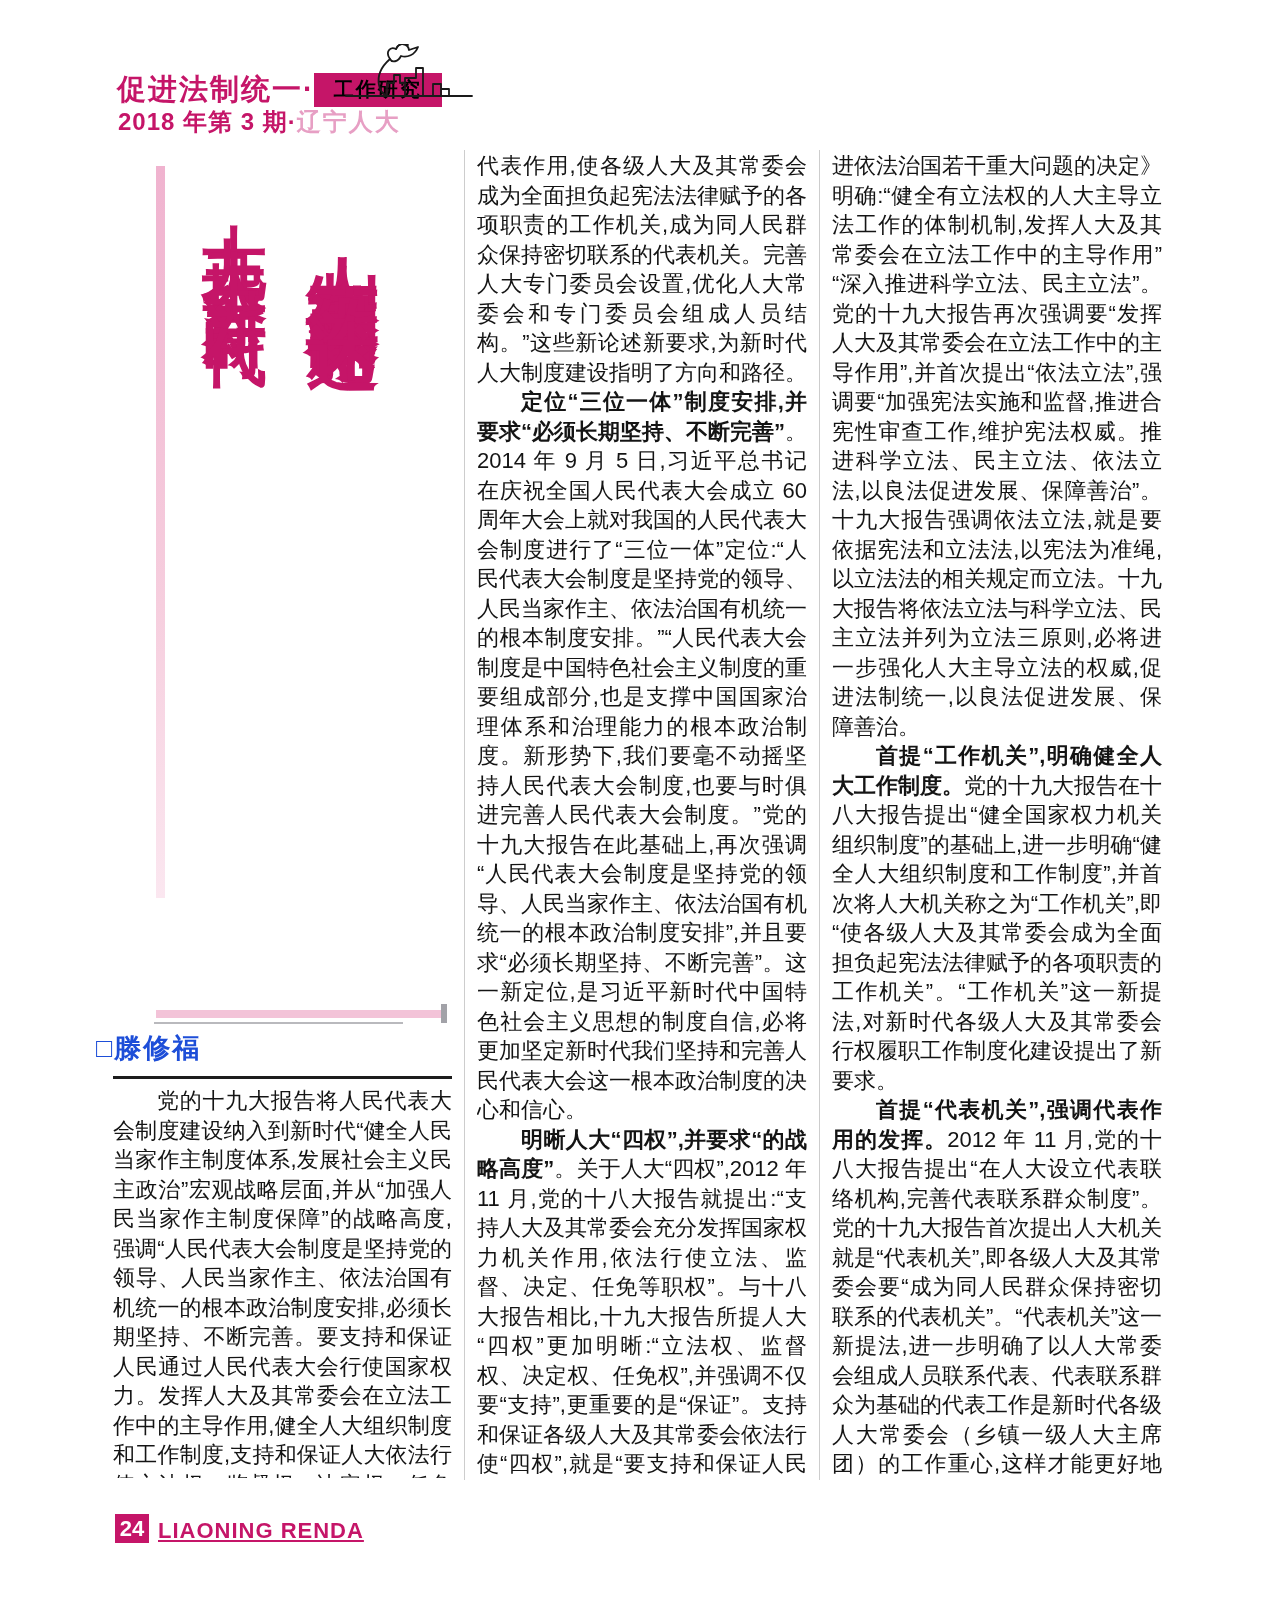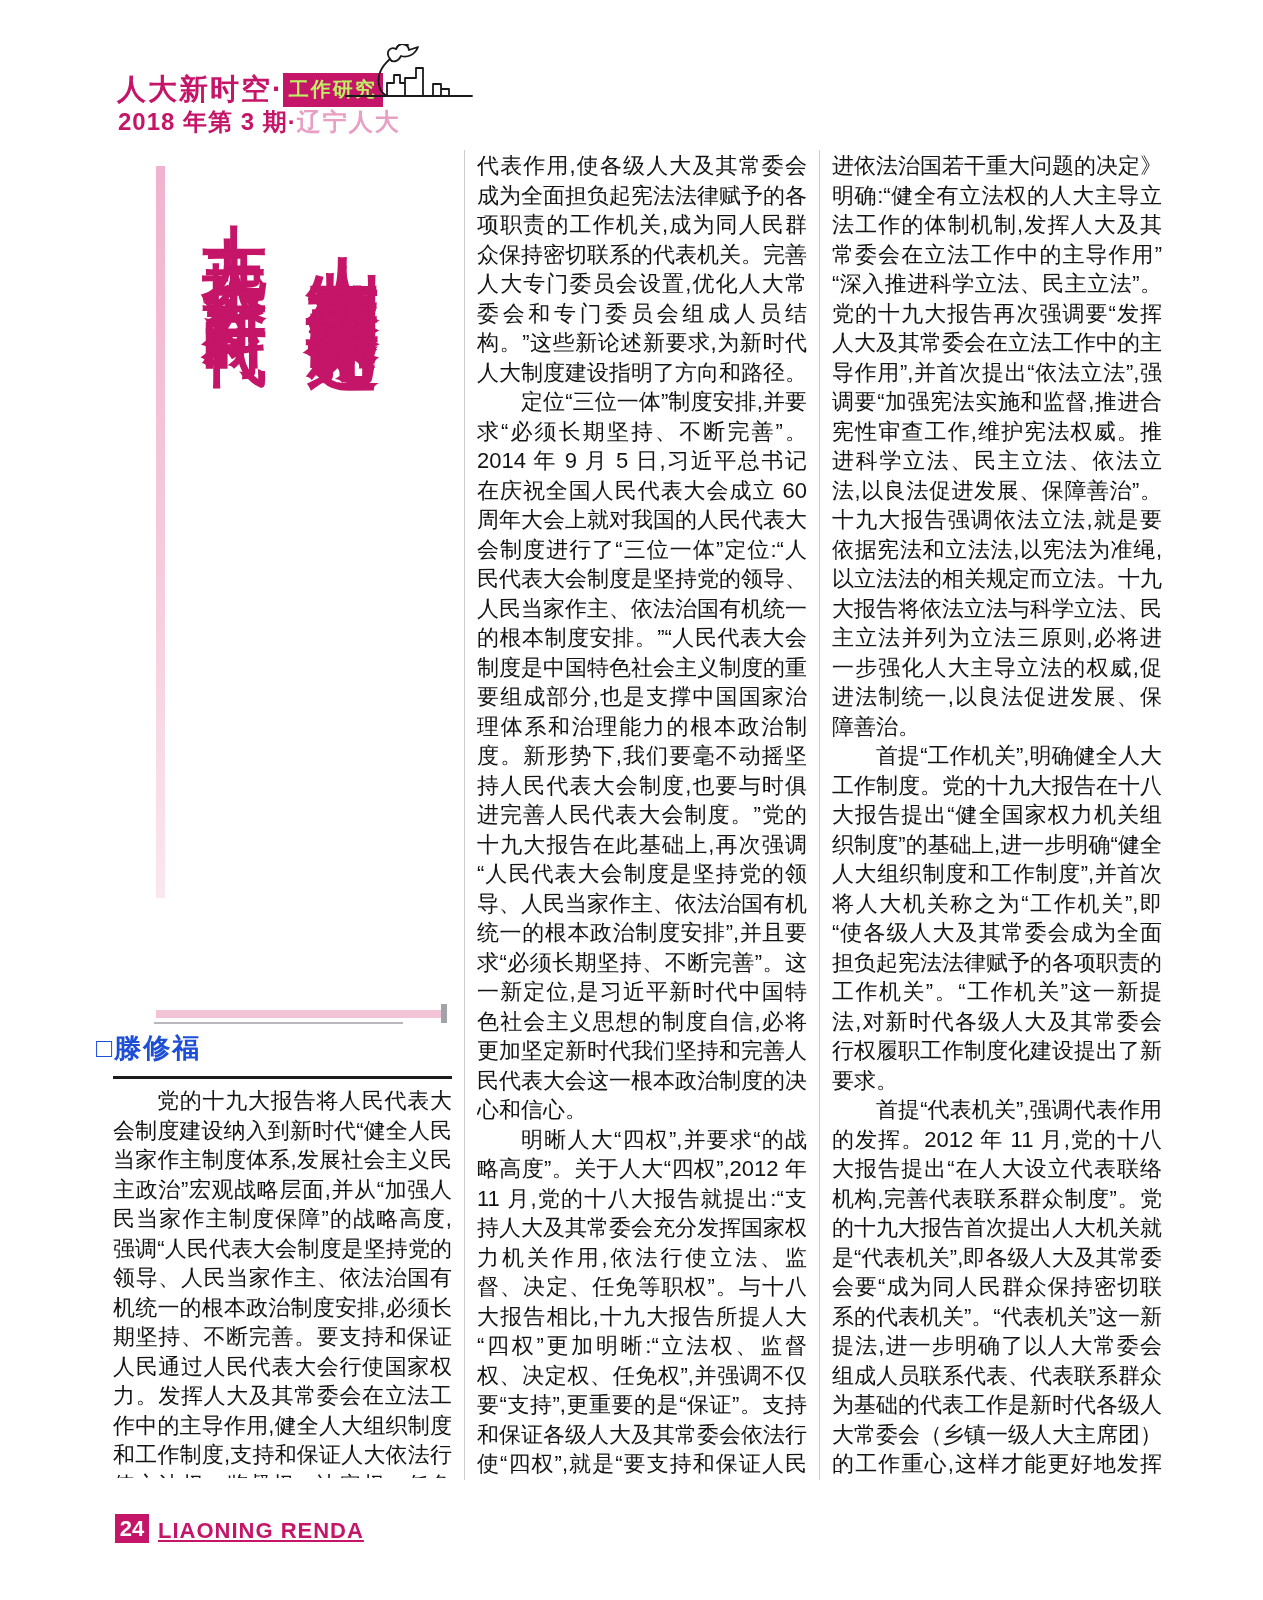--- a/index.html
+++ b/index.html
@@ -12,22 +12,22 @@
   .page{
     position:relative;width:1263px;height:1600px;background:#ffffff;
     margin:0 auto;overflow:hidden;
     font-family:"Liberation Sans",sans-serif;color:var(--ink);
   }
   
   .hdr-brand{position:absolute;left:117px;top:70px;white-space:nowrap;}
   .hdr-brand .brand{font-size:29px;font-weight:900;color:var(--magenta);letter-spacing:2px;}
   .hdr-brand .sep{font-size:29px;font-weight:900;color:var(--magenta);}
   .hdr-brand .tag{
-    display:inline-block;background:var(--magenta);color:#bef264;
-    font-size:20px;font-weight:700;padding:3px 6px 4px;letter-spacing:2px;
+    display:inline-block;background:var(--magenta);color:#000000;
+    font-size:20px;font-weight:700;padding:3px 20px 4px;letter-spacing:2px;
     vertical-align:3px;margin-left:1px;
   }
   .hdr-issue{position:absolute;left:118px;top:106px;white-space:nowrap;font-weight:800;font-size:24px;}
   .hdr-issue .iss{color:var(--magenta);letter-spacing:1px;}
   .hdr-issue .mag{color:var(--pale-pink-text);letter-spacing:2px;}
   .hdr-art{position:absolute;left:338px;top:44px;width:140px;height:60px;}
   
   .title-vbar{position:absolute;left:156px;top:166px;width:9px;height:732px;
     background:linear-gradient(180deg,#f0b3cf 0%,#f6cede 60%,#fbe7f0 100%);}
   .title-hbar{position:absolute;left:156px;top:1010px;width:286px;height:8px;background:var(--light-pink);}
@@ -37,40 +37,40 @@
     font-weight:900;white-space:nowrap;}
   .vtitle.left{left:192px;top:172px;font-size:64px;letter-spacing:13px;}
   .vtitle.right{left:294px;top:198px;font-size:73px;letter-spacing:7px;}
   
   .author{position:absolute;left:96px;top:1030px;font-size:27px;font-weight:800;color:#1d4ed8;letter-spacing:2px;}
   .author-rule{position:absolute;left:113px;top:1076px;width:339px;height:3px;background:#1c1c1c;}
   
   .bodycol{position:absolute;font-size:22px;line-height:29.5px;text-align:justify;color:var(--ink);overflow:hidden;}
   .bodycol p{margin:0;text-indent:2em;}
   .bodycol p.noindent{text-indent:0;}
-  .bodycol strong{font-weight:400;}
+  .bodycol strong{font-weight:700;}
   #col1{left:113px;top:1086px;width:339px;height:392px;}
   #col2{left:477px;top:151px;width:330px;height:1330px;}
   #col3{left:832px;top:151px;width:330px;height:1330px;}
   .colrule{position:absolute;top:150px;width:1px;height:1330px;background:#cdcdcd;}
   .colrule.r1{left:464px;}
   .colrule.r2{left:819px;}
   
   .page-badge{position:absolute;left:115px;top:1514px;width:34px;height:29px;background:var(--magenta);
     color:#fff;font-size:22px;font-weight:900;text-align:center;line-height:29px;}
   .footer-name{position:absolute;left:158px;top:1518px;font-size:22px;font-weight:900;
     color:var(--magenta);letter-spacing:1px;text-decoration:underline;}
 </style>
 </head>
 <body>
 
 <div class="page">
 
   <div class="hdr-brand">
-    <span class="brand">人大新时空</span><span class="sep">·</span><span class="tag">工作研究</span>
+    <span class="brand">促进法制统一</span><span class="sep">·</span><span class="tag">工作研究</span>
   </div>
   <div class="hdr-issue">
     <span class="iss">2018 年第 3 期</span><span class="iss">·</span><span class="mag">辽宁人大</span>
   </div>
 
   <svg class="hdr-art" viewBox="0 0 140 60" fill="none" stroke="#1a1a1a" stroke-width="1.8" stroke-linejoin="round" stroke-linecap="round">
     <path fill="#ffffff" d="M52,15 C47,8 52,2 58,5 C61,-2 70,-1 71,6 L80,3 C77,11 69,14 63,12 C60,18 54,19 52,15 Z"></path>
     <path d="M58,5 C60,0 66,-2 70,1"></path>
     <path d="M52,15 C44,22 39,31 41,41 C42,47 45,50 49,52"></path>
     <path d="M49,52 L49,39 L56,39 L56,31 L62,31 L62,39 L67,39 L67,52 M67,52 L67,34 L78,34 L78,24 L85,24 L85,52 M85,52 L95,52 L95,40 L103,40 L103,52 M103,52 L103,45 L111,45 L111,52"></path>

